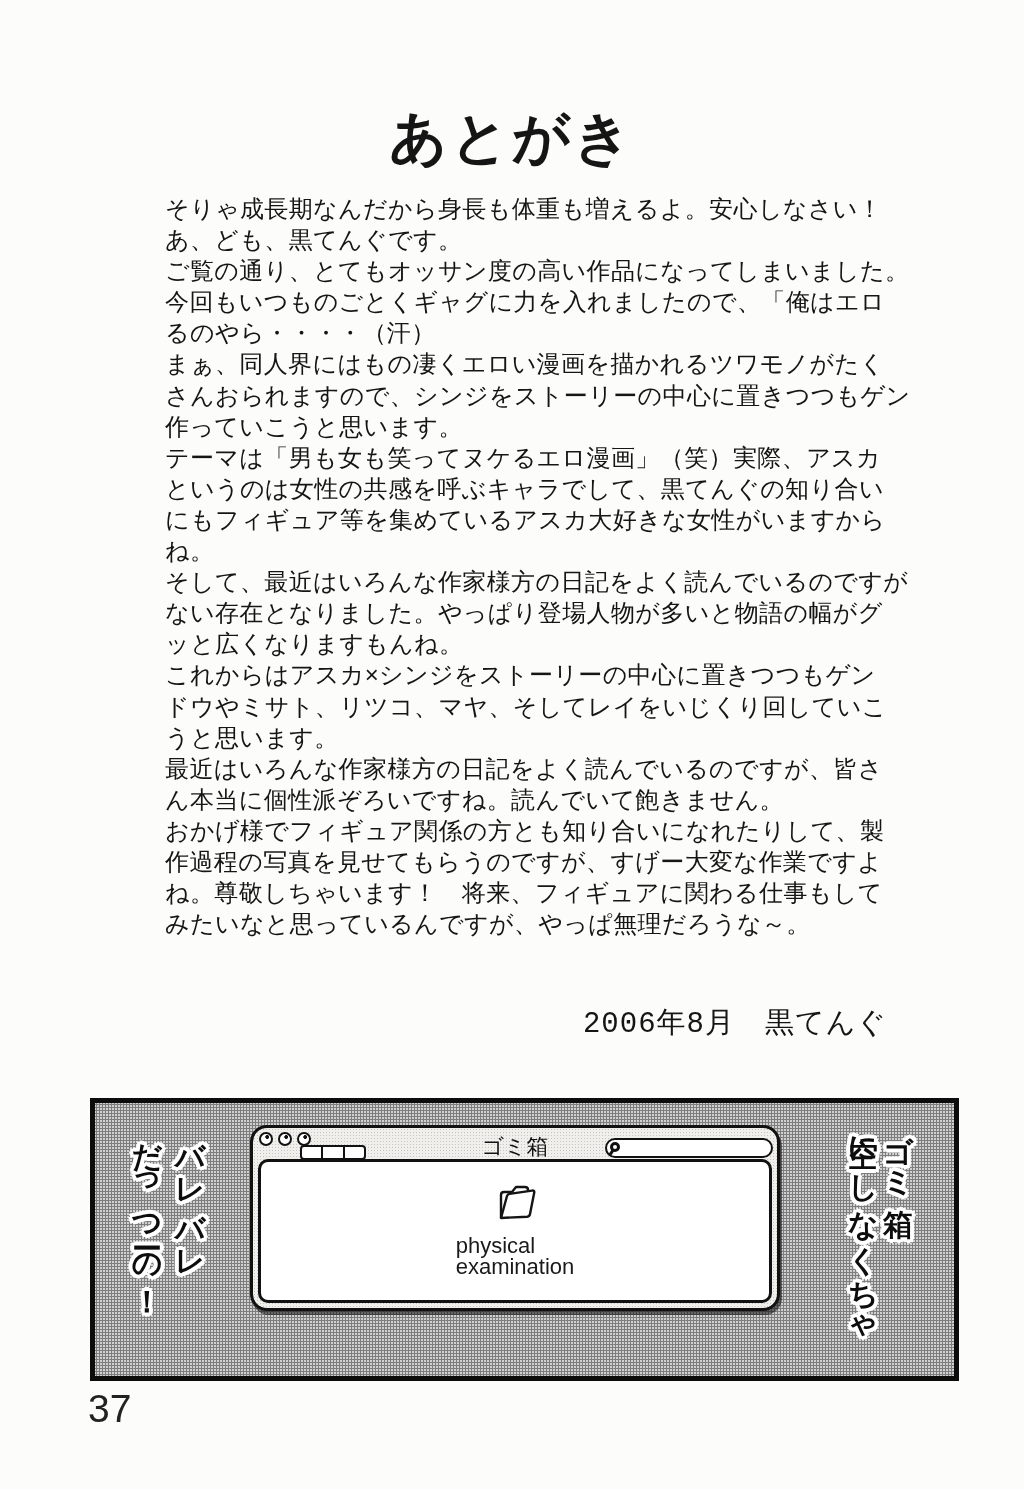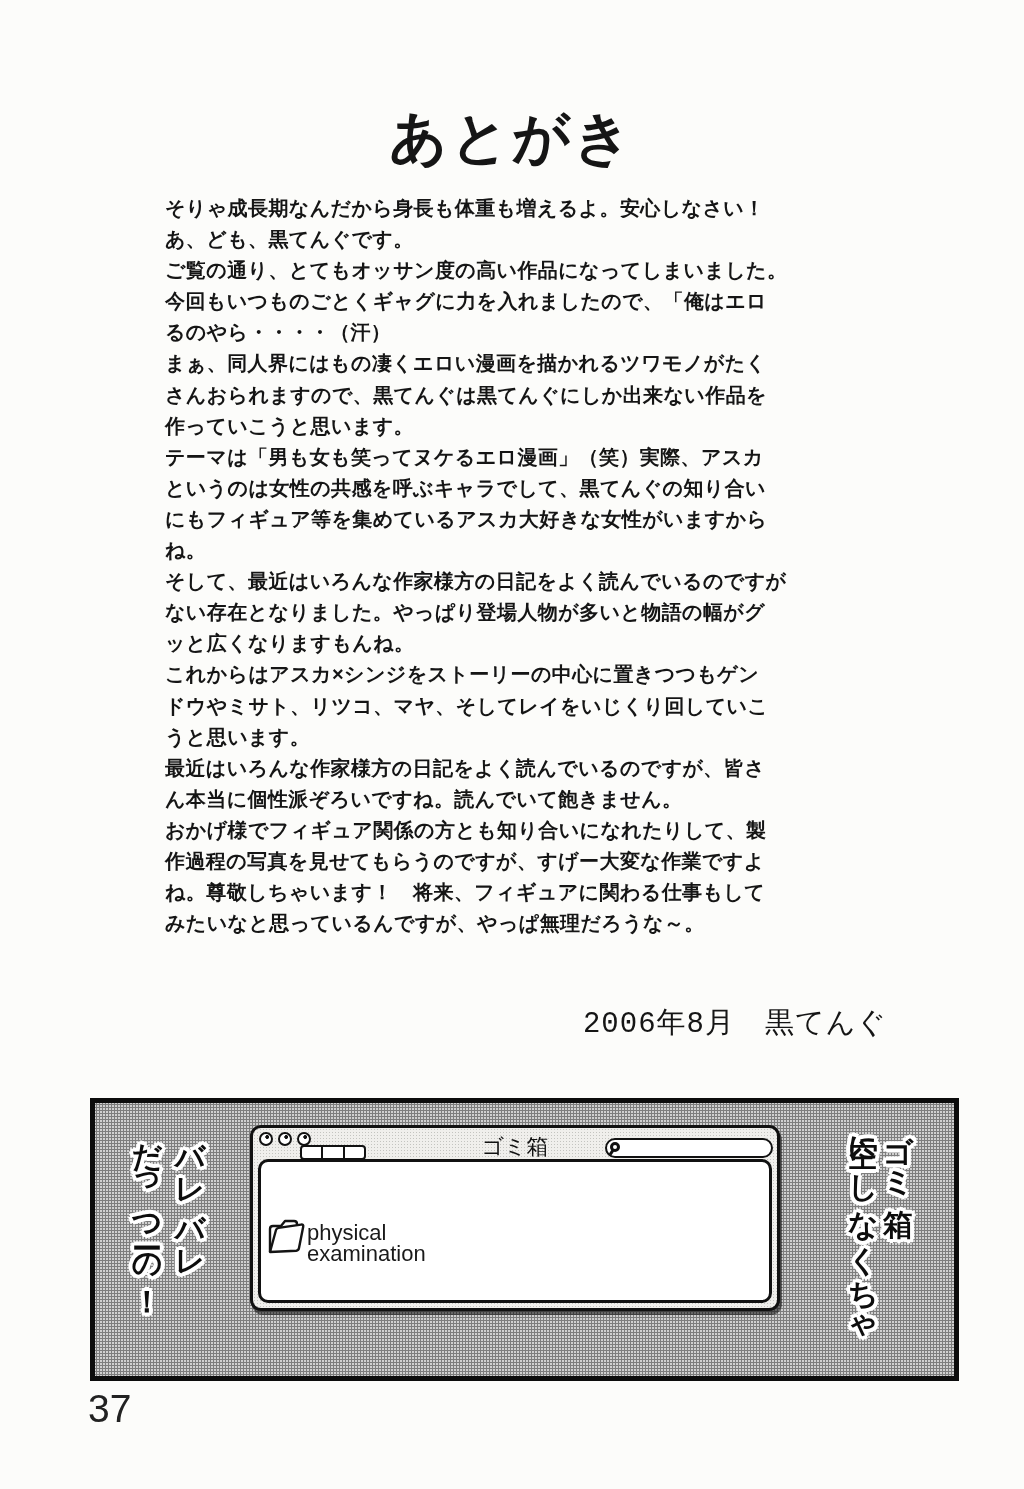--- a/index.html
+++ b/index.html
@@ -7,21 +7,21 @@
     width:1024px;height:1489px;position:relative;overflow:hidden;
     background:#fcfcfa;color:#151515;
     font-family:"Liberation Sans", sans-serif;
   }
   .page-title{
     position:absolute;top:100px;left:0;width:100%;
     text-align:center;font-size:57px;font-weight:600;letter-spacing:3px;
   }
   .afterword-body{
     position:absolute;left:165px;top:193px;width:750px;
-    font-size:20px;line-height:31.1px;letter-spacing:0.4px;font-weight:bold;
+    font-size:24px;line-height:31.1px;letter-spacing:0.4px;
   }
   .af-line{white-space:nowrap;}
   .date-signature{
     position:absolute;top:1003px;right:137px;
     font-size:29px;letter-spacing:1px;white-space:pre;font-family:Liberation Mono, monospace;
   }
   .page-number{
     position:absolute;left:88px;top:1387px;font-size:39px;color:#222;
   }
   
@@ -39,21 +39,21 @@
       -3px 0 0 #fff,3px 0 0 #fff,0 -3px 0 #fff,0 3px 0 #fff,
       -2px -2px 0 #fff,2px -2px 0 #fff,-2px 2px 0 #fff,2px 2px 0 #fff,
       -4px 0 0 #fff,4px 0 0 #fff,0 -4px 0 #fff,0 4px 0 #fff,
       -3px 3px 0 #fff,3px 3px 0 #fff,-3px -3px 0 #fff,3px -3px 0 #fff;
   }
   .caption-right{right:38px;top:11px;line-height:35px;}
   .caption-left{left:31px;top:19px;line-height:43px;}
   
   .trash-window{
     position:absolute;left:155px;top:22px;width:530px;height:186px;
-    box-sizing:border-box;border:3px solid #111;border-radius:11px;
+    box-sizing:border-box;border:3px solid #111;border-radius:17px;
     background-color:#f0efec;
     background-image:radial-gradient(circle,#c4c4c0 0.8px,transparent 1px);
     background-size:3px 3px;
     box-shadow:2px 4px 0 rgba(12,12,12,0.55);
   }
   .traffic-lights{position:absolute;left:6px;top:4px;display:flex;gap:5px;}
   .traffic-light-icon{
     width:14px;height:14px;box-sizing:border-box;border:2px solid #111;border-radius:50%;
     background:radial-gradient(circle at 62% 30%, #111 1.6px, transparent 2.2px) #fff;
   }
@@ -75,40 +75,40 @@
     position:absolute;left:3px;top:2px;width:10px;height:10px;box-sizing:border-box;
     border:3px solid #111;border-radius:50%;
   }
   .search-icon::after{
     content:"";position:absolute;left:-3px;top:5px;width:3px;height:5px;
     background:#111;transform:rotate(35deg);
   }
   .window-content{
     position:absolute;left:5px;right:5px;top:31px;bottom:5px;
     box-sizing:border-box;border:3px solid #111;border-radius:10px;background:#fff;
-    display:flex;flex-direction:row;align-items:center;padding-top:20px;
+    display:flex;flex-direction:column;align-items:center;padding-top:20px;
   }
   .folder-label{
     font-size:22px;line-height:21px;white-space:pre;text-align:left;
     margin-top:3px;color:#1a1a1a;
   }
 </style>
 </head>
 <body>
 
 <div class="page-title">あとがき</div>
 
 <div class="afterword-body">
     <div class="af-line">そりゃ成長期なんだから身長も体重も増えるよ。安心しなさい！</div>
     <div class="af-line">あ、ども、黒てんぐです。</div>
     <div class="af-line">ご覧の通り、とてもオッサン度の高い作品になってしまいました。</div>
     <div class="af-line">今回もいつものごとくギャグに力を入れましたので、「俺はエロ</div>
     <div class="af-line">るのやら・・・・（汗）</div>
     <div class="af-line">まぁ、同人界にはもの凄くエロい漫画を描かれるツワモノがたく</div>
-    <div class="af-line">さんおられますので、黒てんぐは黒てんぐにしか出来ない作品を</div>
+    <div class="af-line">さんおられますので、シンジをストーリーの中心に置きつつもゲン</div>
     <div class="af-line">作っていこうと思います。</div>
     <div class="af-line">テーマは「男も女も笑ってヌケるエロ漫画」（笑）実際、アスカ</div>
     <div class="af-line">というのは女性の共感を呼ぶキャラでして、黒てんぐの知り合い</div>
     <div class="af-line">にもフィギュア等を集めているアスカ大好きな女性がいますから</div>
     <div class="af-line">ね。</div>
     <div class="af-line">そして、最近はいろんな作家様方の日記をよく読んでいるのですが</div>
     <div class="af-line">ない存在となりました。やっぱり登場人物が多いと物語の幅がグ</div>
     <div class="af-line">ッと広くなりますもんね。</div>
     <div class="af-line">これからはアスカ×シンジをストーリーの中心に置きつつもゲン</div>
     <div class="af-line">ドウやミサト、リツコ、マヤ、そしてレイをいじくり回していこ</div>

